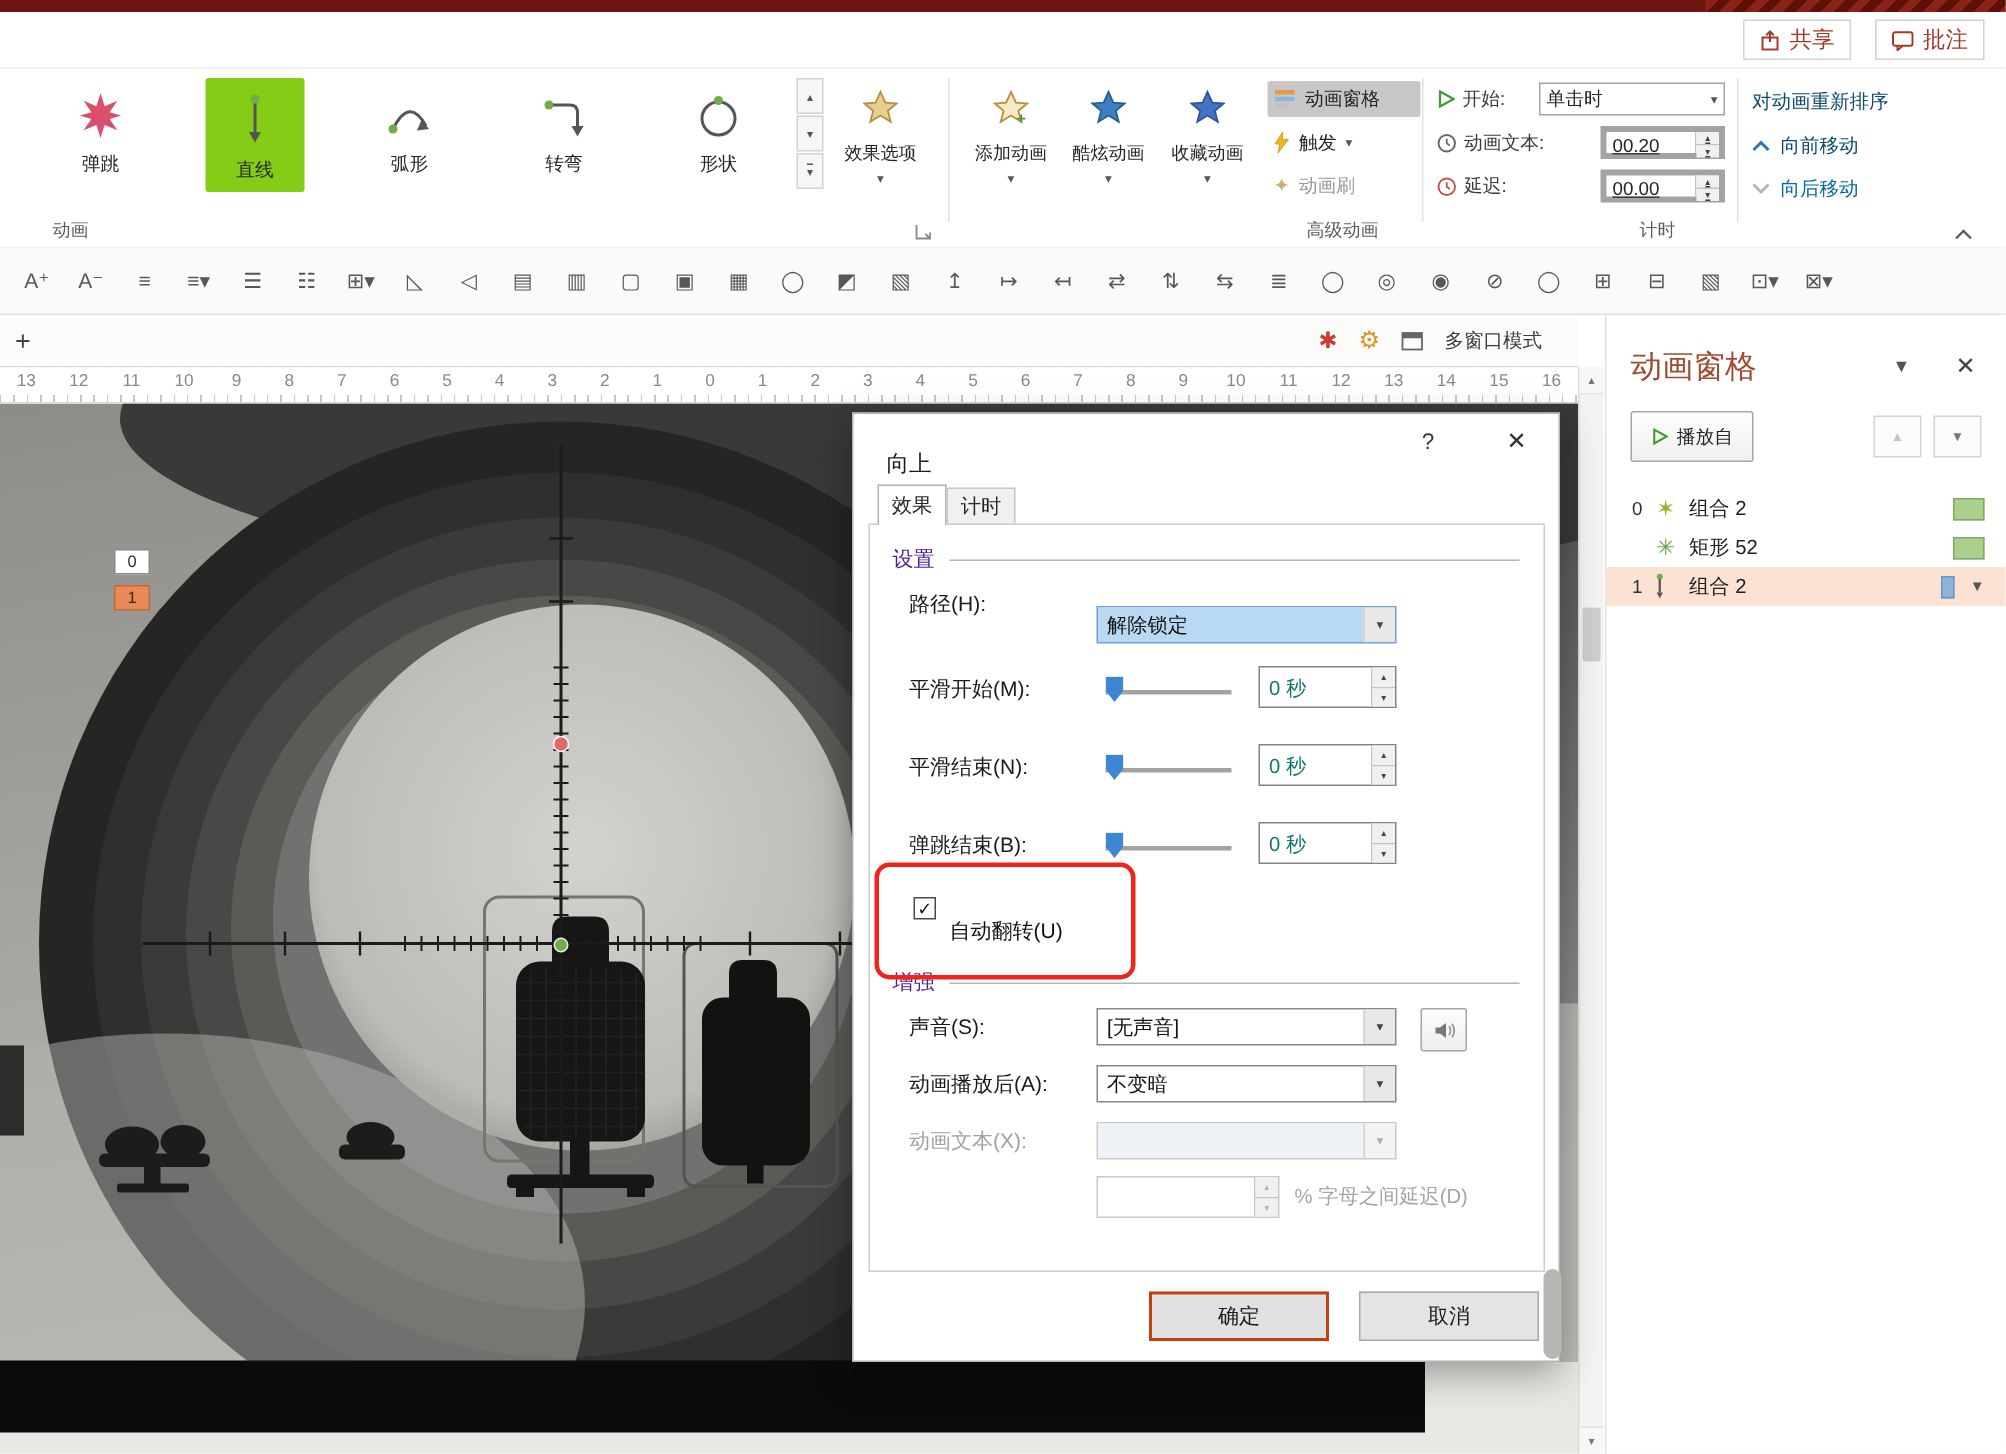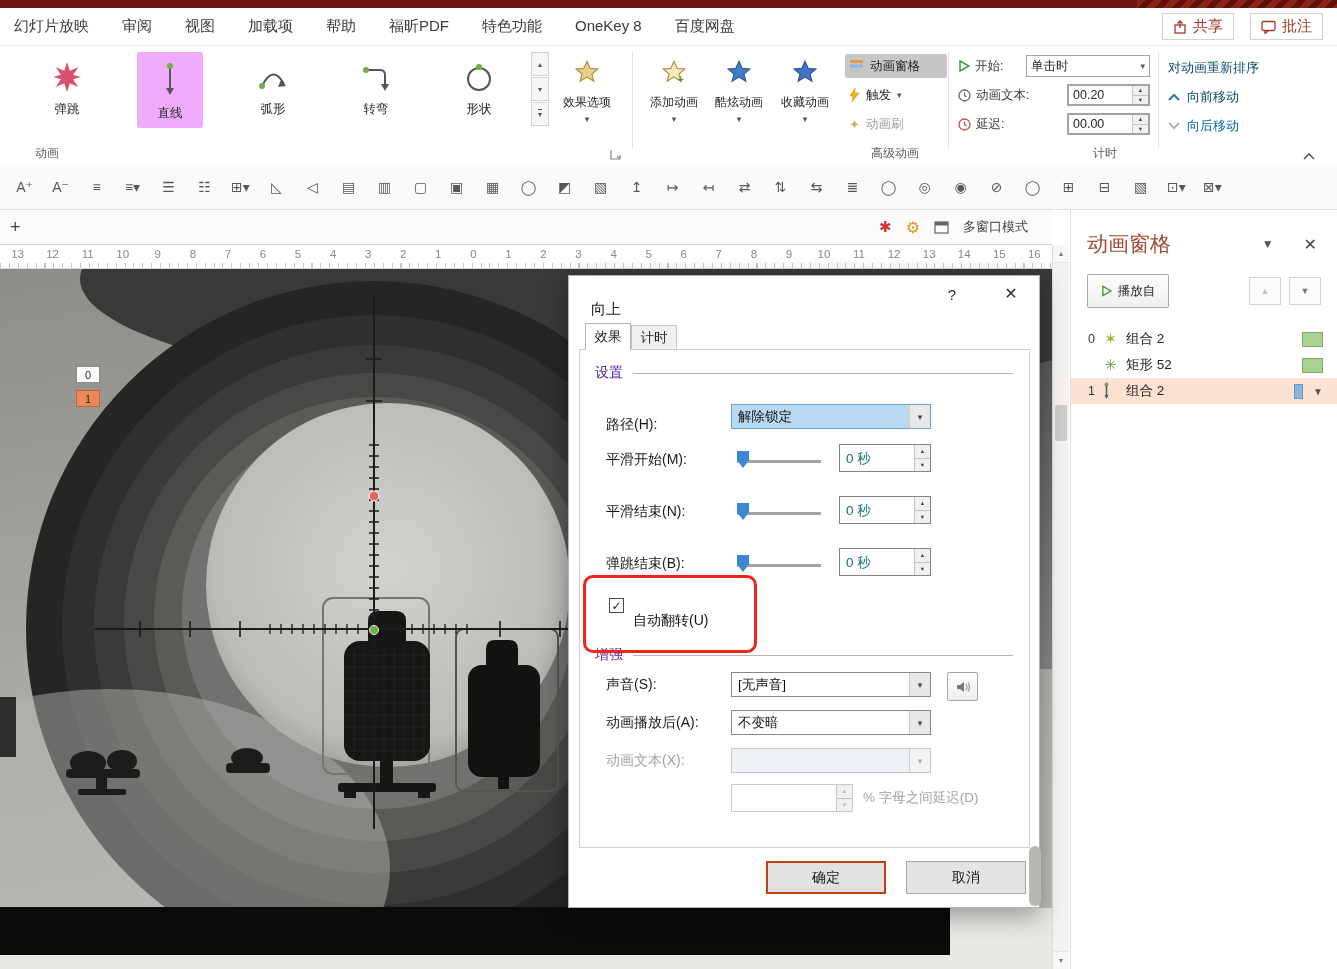--- a/index.html
+++ b/index.html
@@ -18,43 +18,43 @@
   #menu-tabs{display:flex;gap:33px;font-size:15px;color:#3b3b3b;}
   .menu-tab{cursor:default;white-space:nowrap;}
   .mb-right{margin-left:auto;display:flex;gap:16px;}
   .mb-btn{display:flex;align-items:center;gap:6px;border:1px solid #d4d2d0;padding:3px 10px;
     font-size:15px;color:#a33a28;background:#fff;}
 
   
   #ribbon{left:0;top:46px;width:1337px;height:119px;background:#fff;border-bottom:1px solid #d8d8d8;}
   .gal-cell{position:absolute;top:6px;width:66px;height:76px;display:flex;flex-direction:column;
     align-items:center;justify-content:flex-start;padding-top:10px;box-sizing:border-box;}
-  .gal-cell.selected{background:#f0abfc;border-radius:2px;}
+  .gal-cell.selected{background:#84cc16;border-radius:2px;}
   .gal-label{font-size:12.5px;color:#262626;margin-top:9px;}
   #gal-scroll{position:absolute;left:531px;top:6px;width:18px;}
   .gs-btn{width:18px;height:24px;margin-bottom:1px;border:1px solid #d5d3d1;background:#f7f6f5;
     display:flex;align-items:center;justify-content:center;font-size:8px;color:#555;box-sizing:border-box;}
   .big-btn{position:absolute;top:6px;height:98px;display:flex;flex-direction:column;align-items:center;
     padding-top:8px;box-sizing:border-box;}
   .bb-label{font-size:12px;color:#262626;margin-top:10px;white-space:nowrap;}
   .bb-caret{font-size:9px;color:#555;margin-top:3px;}
   .vsep{position:absolute;top:6px;height:96px;width:1px;background:#e3e2e0;}
   #adv-col{position:absolute;left:845px;top:8px;width:102px;}
   .adv-row{display:flex;align-items:center;gap:6px;height:24px;margin-bottom:5px;font-size:12.5px;
     color:#262626;padding:0 4px;white-space:nowrap;}
   .adv-row.active{background:#c9c7c5;border-radius:2px;}
   .adv-row.disabled{color:#9c9a98;}
   #time-col{position:absolute;left:958px;top:8px;width:192px;}
   .time-row{display:flex;align-items:center;gap:5px;height:24px;margin-bottom:5px;font-size:12.5px;
     color:#3b3b3b;white-space:nowrap;}
   .rib-select{margin-left:auto;width:124px;height:22px;border:1px solid #a6a4a2;background:#fff;
     display:flex;align-items:center;padding:0 4px;box-sizing:border-box;font-size:12.5px;color:#262626;}
   .rib-select .dd{margin-left:auto;font-size:9px;color:#555;}
-  .rib-spin{margin-left:auto;width:83px;height:22px;border:2px solid #a3a3a3;background:#fff;
-    display:flex;box-sizing:border-box;}
+  .rib-spin{margin-left:auto;width:83px;height:22px;border:4px solid #a3a3a3;background:#fff;
+    display:flex;box-sizing:border-box;text-decoration:underline;}
   .rib-spin .val{flex:1;padding:2px 4px;font-size:12.5px;color:#262626;}
   .spin-btns{width:15px;display:flex;flex-direction:column;border-left:1px solid #c6c4c2;}
   .spin-btns span{flex:1;display:flex;align-items:center;justify-content:center;font-size:6.5px;
     color:#444;background:#f1f0ef;}
   .spin-btns span:first-child{border-bottom:1px solid #c6c4c2;}
   #reorder-col{position:absolute;left:1168px;top:10px;width:150px;font-size:13px;}
   .ro-row{display:flex;align-items:center;gap:7px;height:24px;margin-bottom:5px;color:#0c4a6e;}
   .ro-row.disabled{color:#0369a1;}
   .grp-label{position:absolute;bottom:3px;font-size:12px;color:#5f5d5b;text-align:center;}
   #launcher{position:absolute;left:610px;bottom:5px;}
@@ -174,32 +174,20 @@
   #cancel-btn{left:337px;background:#e5e4e3;border:1px solid #aaa8a6;}
 </style>
 </head>
 <body>
 
 <div class="abs" id="topstrip">
     <div class="corner"></div>
   </div>
 
 <div class="abs" id="menubar">
-  <div id="menu-tabs">
-
-  <span class="menu-tab">幻灯片放映</span>
-      <span class="menu-tab">审阅</span>
-      <span class="menu-tab">视图</span>
-      <span class="menu-tab">加载项</span>
-      <span class="menu-tab">帮助</span>
-      <span class="menu-tab">福昕PDF</span>
-      <span class="menu-tab">特色功能</span>
-      <span class="menu-tab">OneKey 8</span>
-      <span class="menu-tab">百度网盘</span>
-    </div>
   <div class="mb-right">
     <div class="mb-btn">
       <svg width="14" height="14" viewBox="0 0 14 14">
           <rect x="2" y="5" width="10" height="8" fill="none" stroke="#a33a28" stroke-width="1.3"></rect>
           <path d="M7 8V1M4.5 3.5L7 1l2.5 2.5" stroke="#a33a28" fill="none" stroke-width="1.3"></path>
         </svg>
       <span>共享</span>
     </div>
     <div class="mb-btn">
       <svg width="15" height="14" viewBox="0 0 15 14">
@@ -594,21 +582,21 @@
   <span id="dlg-title">向上</span>
   <span id="dlg-help">?</span>
   <span id="dlg-close">✕</span>
   <div class="tab" id="tab-effect">效果</div>
   <div class="tab" id="tab-timing">计时</div>
   <div id="dlg-body"></div>
 
   <span class="grp-title" style="top:88px">设置</span>
   <div class="grp-line" style="left:64px;right:26px;top:97px"></div>
 
-  <span class="dlg-label" style="top:140px">路径(H):</span>
+  <span class="dlg-label" style="top:118px">路径(H):</span>
   <div class="combo focused" style="top:128px">
     <span class="txt">解除锁定</span>
     <span class="ddb">▾</span>
   </div>
 
   <span class="dlg-label" style="top:175px">平滑开始(M):</span>
   <div class="slider" style="top:172px">
     <span class="track"></span>
       <span class="thumb"></span>
   </div>

